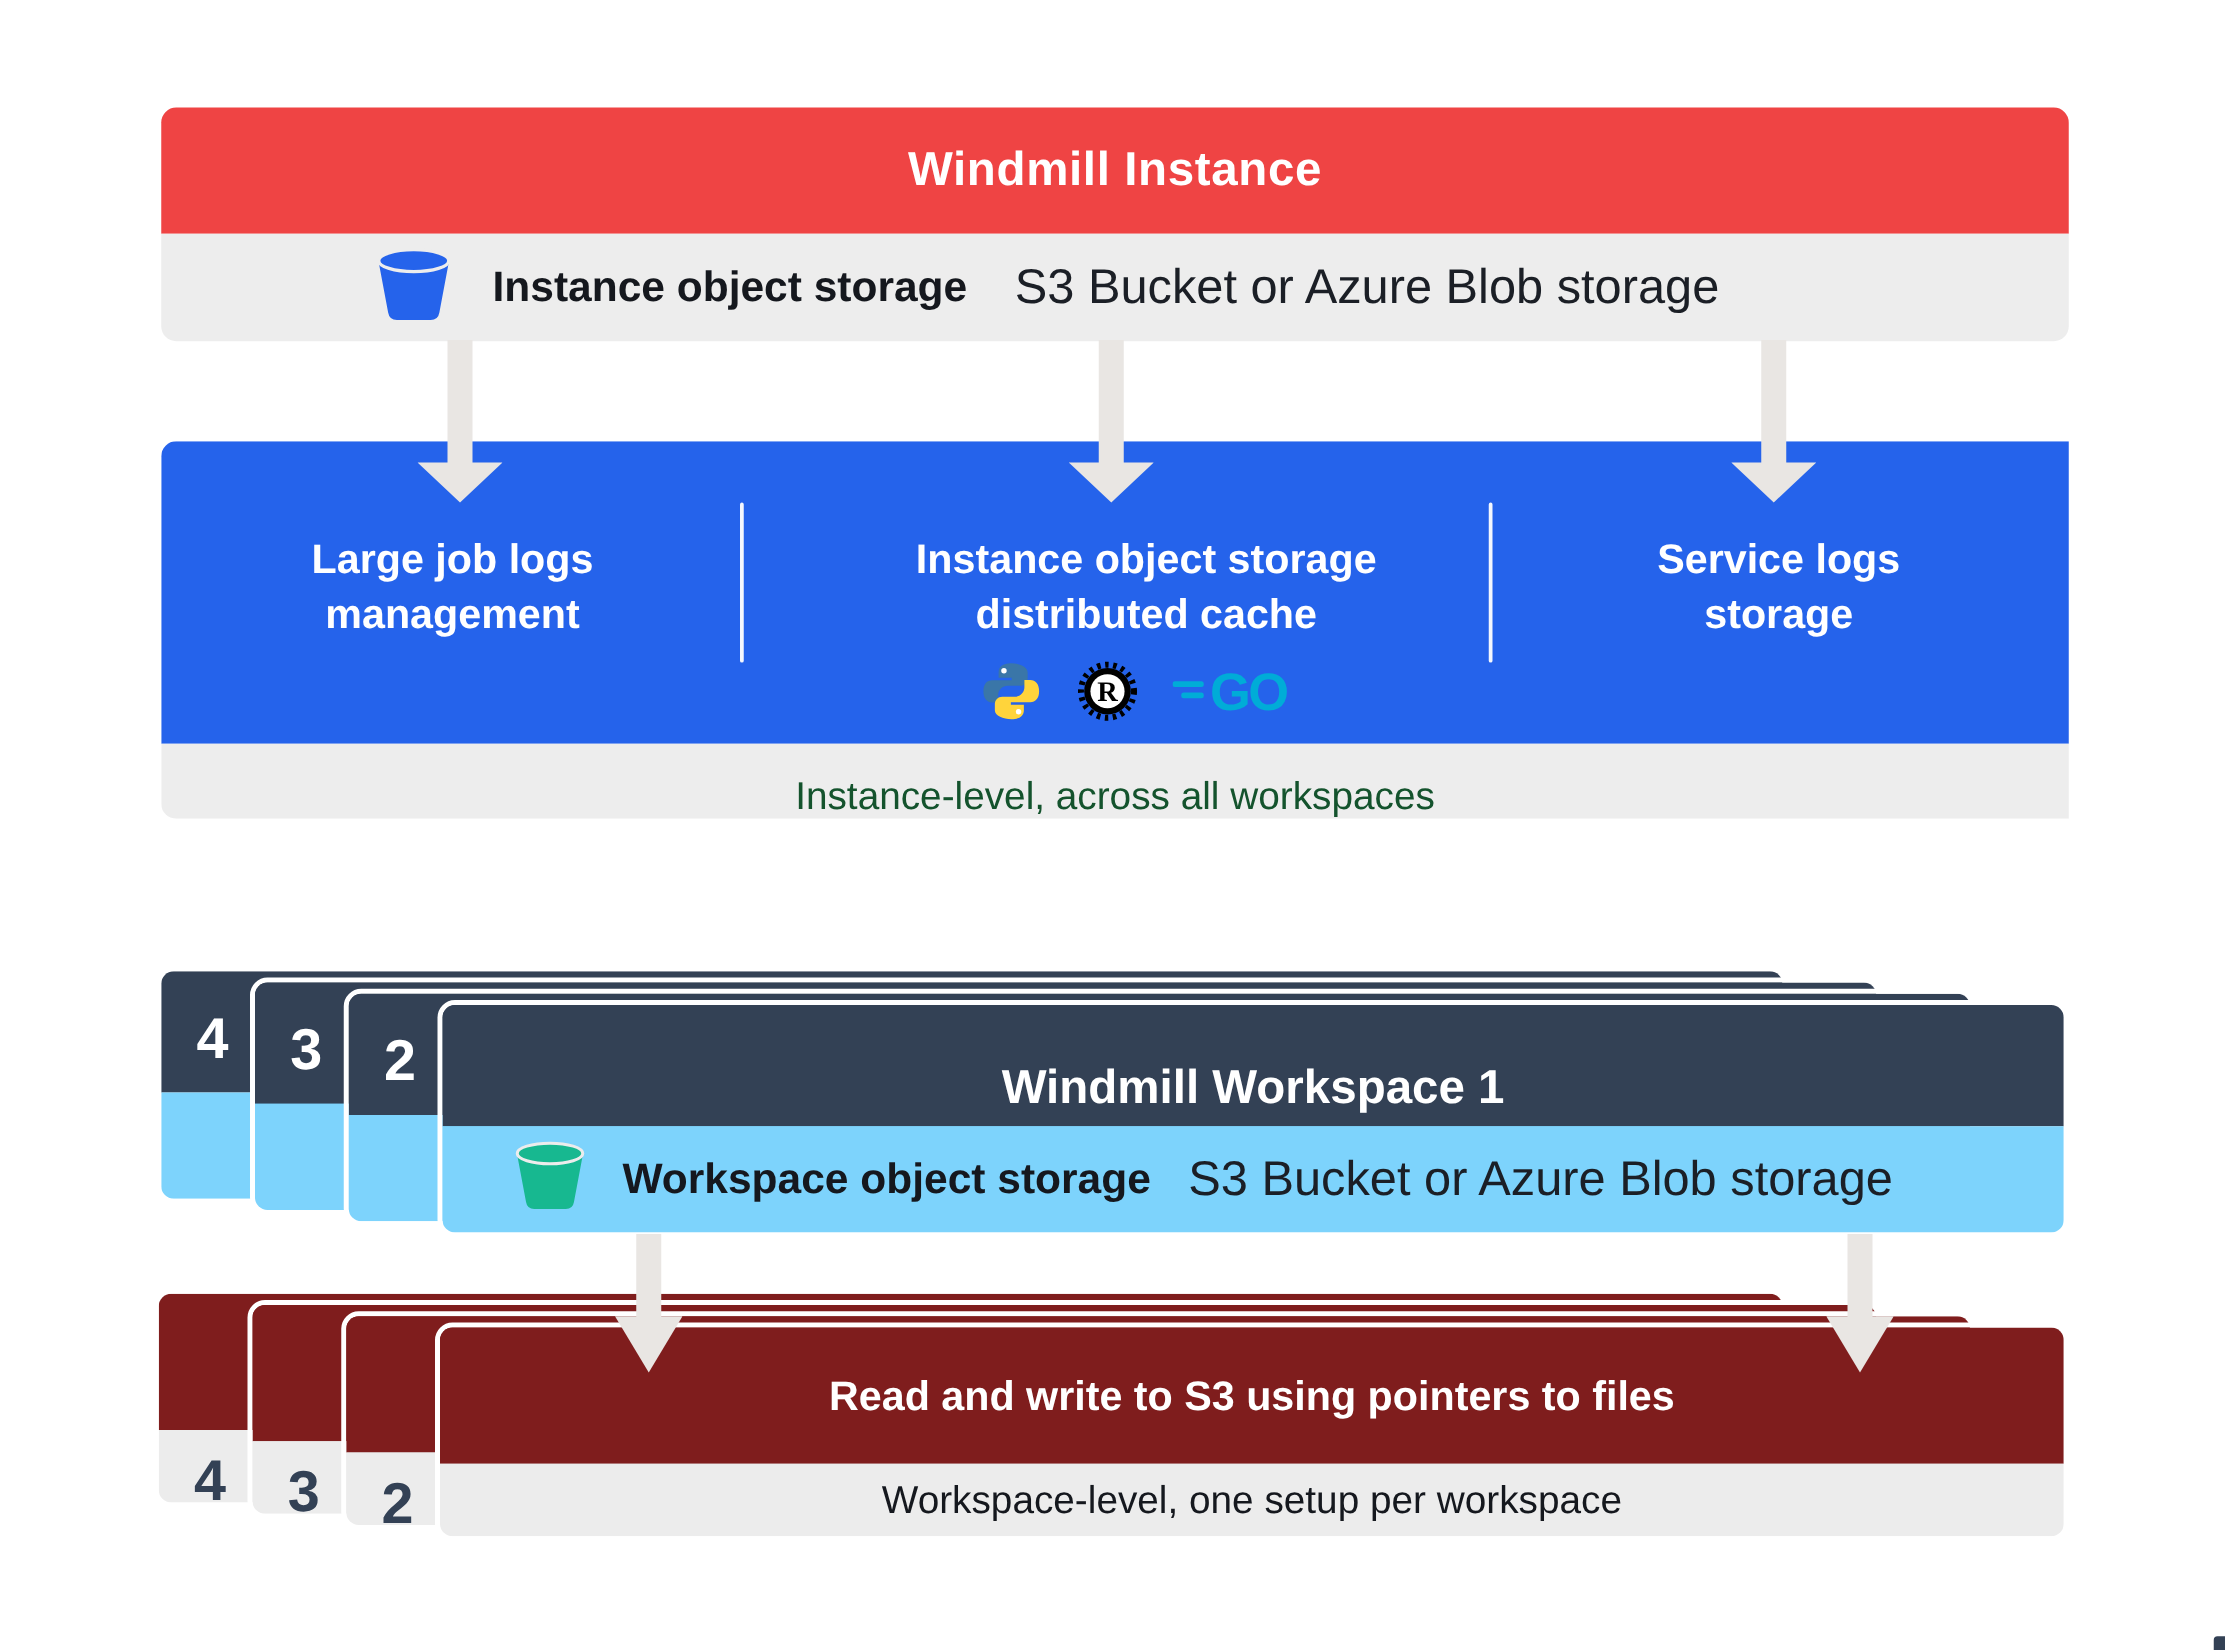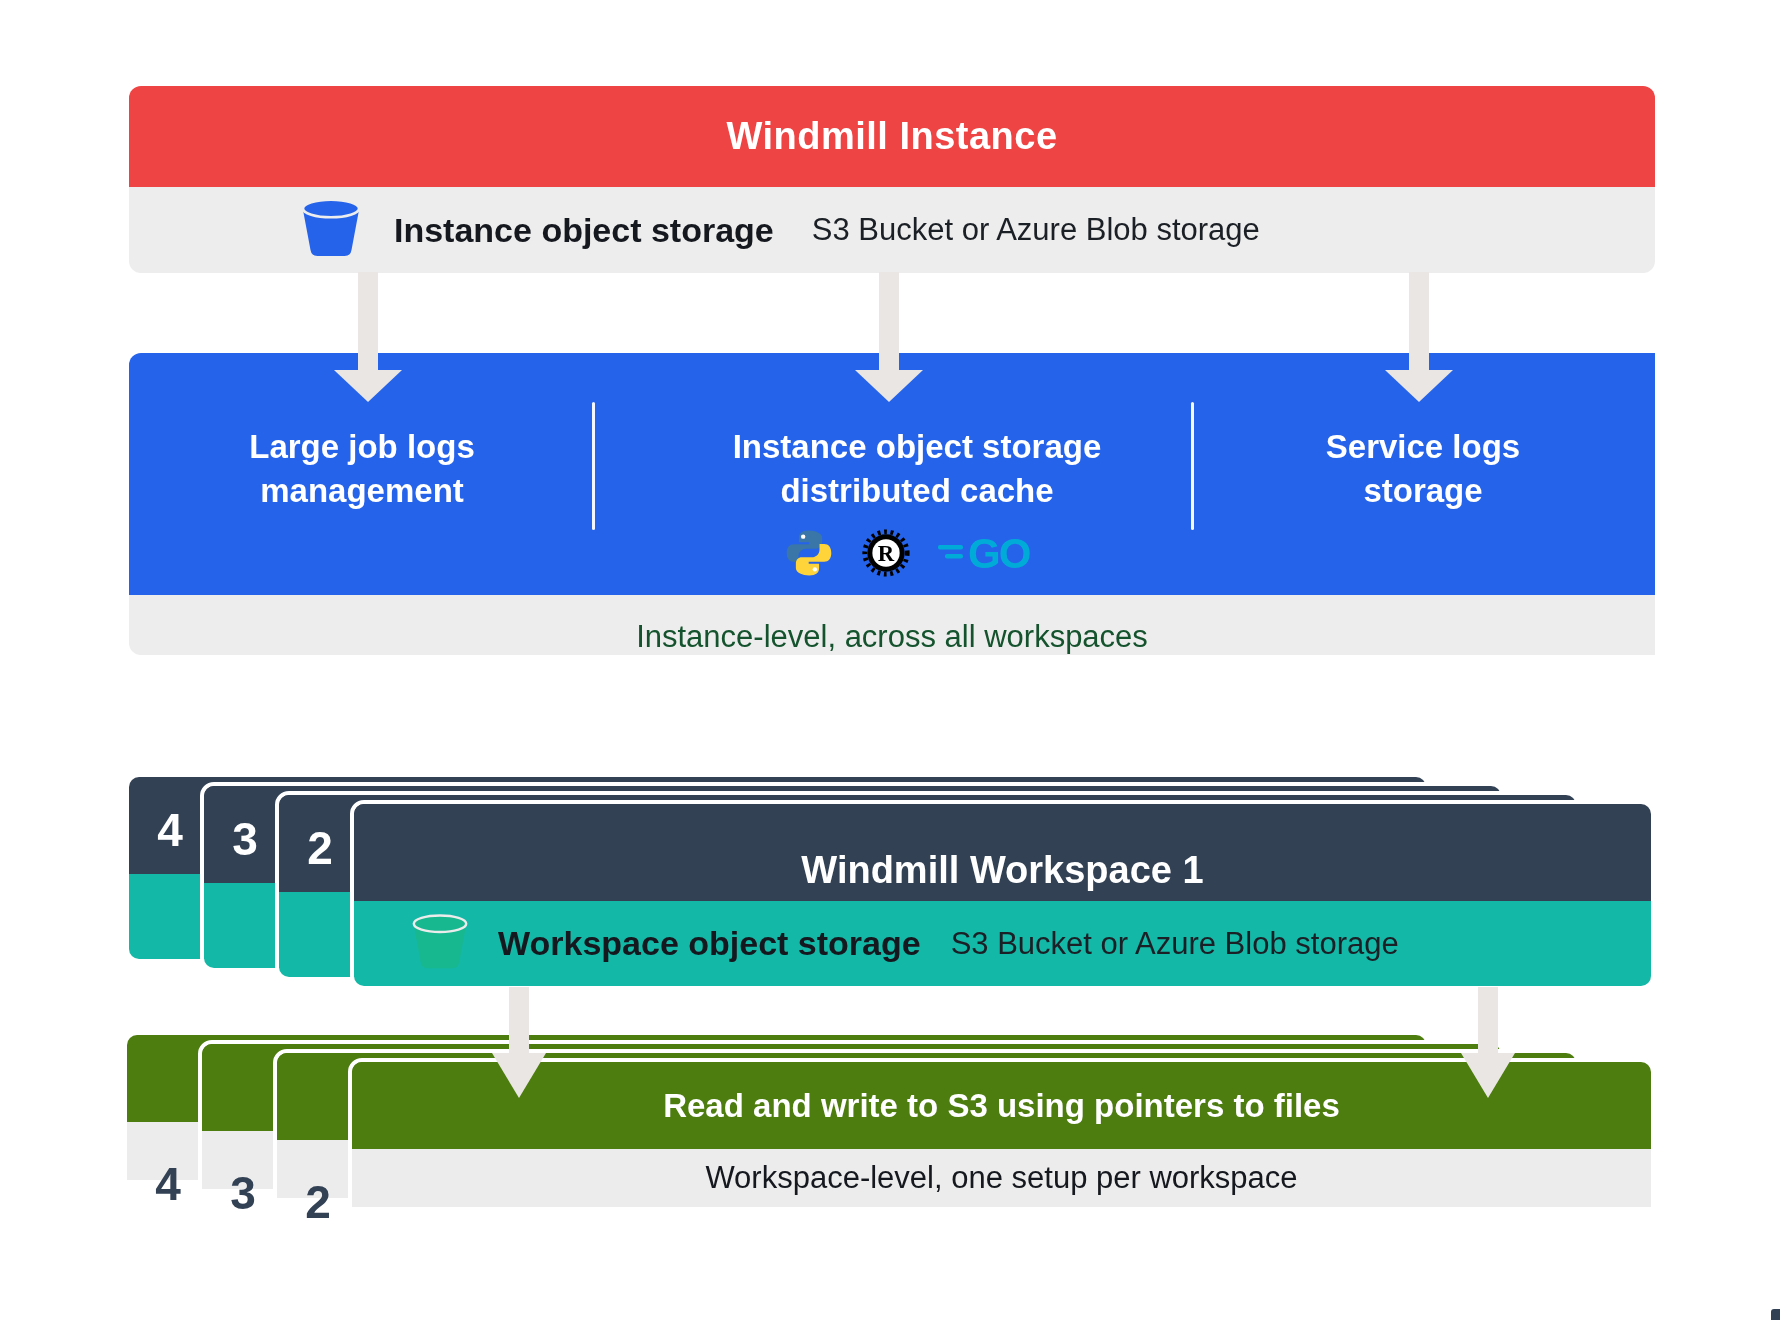--- a/index.html
+++ b/index.html
@@ -8,21 +8,21 @@
   .abs{position:absolute;}
 
   
   .inst-header{left:129px;top:86px;width:1526px;height:101px;background:#ef4444;
     border-radius:12px 12px 0 0;display:flex;align-items:center;justify-content:center;}
   .inst-header .title{color:#fff;font-size:38px;font-weight:bold;letter-spacing:.5px;}
   .inst-row{left:129px;top:187px;width:1526px;height:86px;background:#ededed;
     border-radius:0 0 12px 12px;display:flex;align-items:center;}
   .inst-row .bucket{margin-left:171px;}
   .storage-label{font-size:34px;font-weight:bold;color:#15181e;margin-left:32px;}
-  .storage-sub{font-size:31px;color:#1b1f26;margin-left:38px;}
+  .storage-sub{font-size:39px;color:#1b1f26;margin-left:38px;}
 
   
   .blue-card{left:129px;top:353px;width:1702px;height:302px;border-radius:12px;overflow:hidden;}
   .blue-area{position:absolute;left:0;top:0;width:1526px;height:242px;background:#2563eb;}
   .divider{position:absolute;top:49px;width:3px;height:128px;background:rgba(255,255,255,.95);border-radius:2px;}
   .divider.d1{left:463px;} .divider.d2{left:1062px;}
   .bcol{position:absolute;top:0;height:242px;display:flex;flex-direction:column;align-items:center;}
   .bcol .ftext{margin-top:72px;color:#fff;font-size:33px;font-weight:bold;text-align:center;line-height:1.33;}
   .bcol1{left:0;width:466px;} .bcol1 .ftext{max-width:330px;}
   .bcol2{left:490px;width:596px;} .bcol2 .ftext{max-width:490px;}
@@ -31,33 +31,33 @@
   .gray-footer{position:absolute;left:0;bottom:0;width:1526px;height:60px;background:#ededed;
     display:flex;align-items:flex-end;justify-content:center;font-size:31px;color:#14532d;}
 
   
   .flow{pointer-events:none;}
 
   
   .stack-card{width:1305px;height:190px;border:4px solid #fff;box-sizing:border-box;
     border-radius:14px;overflow:hidden;}
   .stack-card .dark{width:100%;height:97px;background:#334155;position:relative;}
-  .stack-card .gray{width:100%;height:85px;background:#14b8a6;position:relative;}
+  .stack-card .gray{width:100%;height:85px;background:#7dd3fc;position:relative;}
   .stack-num-top{position:absolute;left:0;top:26px;width:82px;text-align:center;
     color:#fff;font-size:46px;font-weight:bold;}
   .ws-main .dark{display:flex;align-items:center;justify-content:center;}
   .ws-title{color:#fff;font-size:38px;font-weight:bold;margin-top:36px;}
   .ws-row{display:flex;align-items:center;height:85px;}
   .ws-row .bucket{margin-left:57px;}
   .ws-row .storage-label{margin-left:29px;}
   .ws-row .storage-sub{margin-left:30px;}
 
   .green-card{width:1307px;height:175px;border:4px solid #fff;box-sizing:border-box;
     border-radius:14px;overflow:hidden;}
-  .green-card .gtop{width:100%;height:87px;background:#4d7c0f;position:relative;
+  .green-card .gtop{width:100%;height:109px;background:#7f1d1d;position:relative;
     display:flex;align-items:center;justify-content:center;}
   .green-card .gbot{width:100%;height:58px;background:#ececec;position:relative;
     display:flex;align-items:center;justify-content:center;}
   .green-action{color:#fff;font-size:33px;font-weight:bold;}
   .green-footer-text{font-size:31px;color:#15181e;}
   .stack-num-bot{position:absolute;left:0;top:122px;width:82px;text-align:center;
     color:#334155;font-size:46px;font-weight:bold;}
 
   .corner-sliver{left:1771px;top:1309px;width:9px;height:11px;background:#334155;border-radius:3px 0 0 0;}
 </style>

